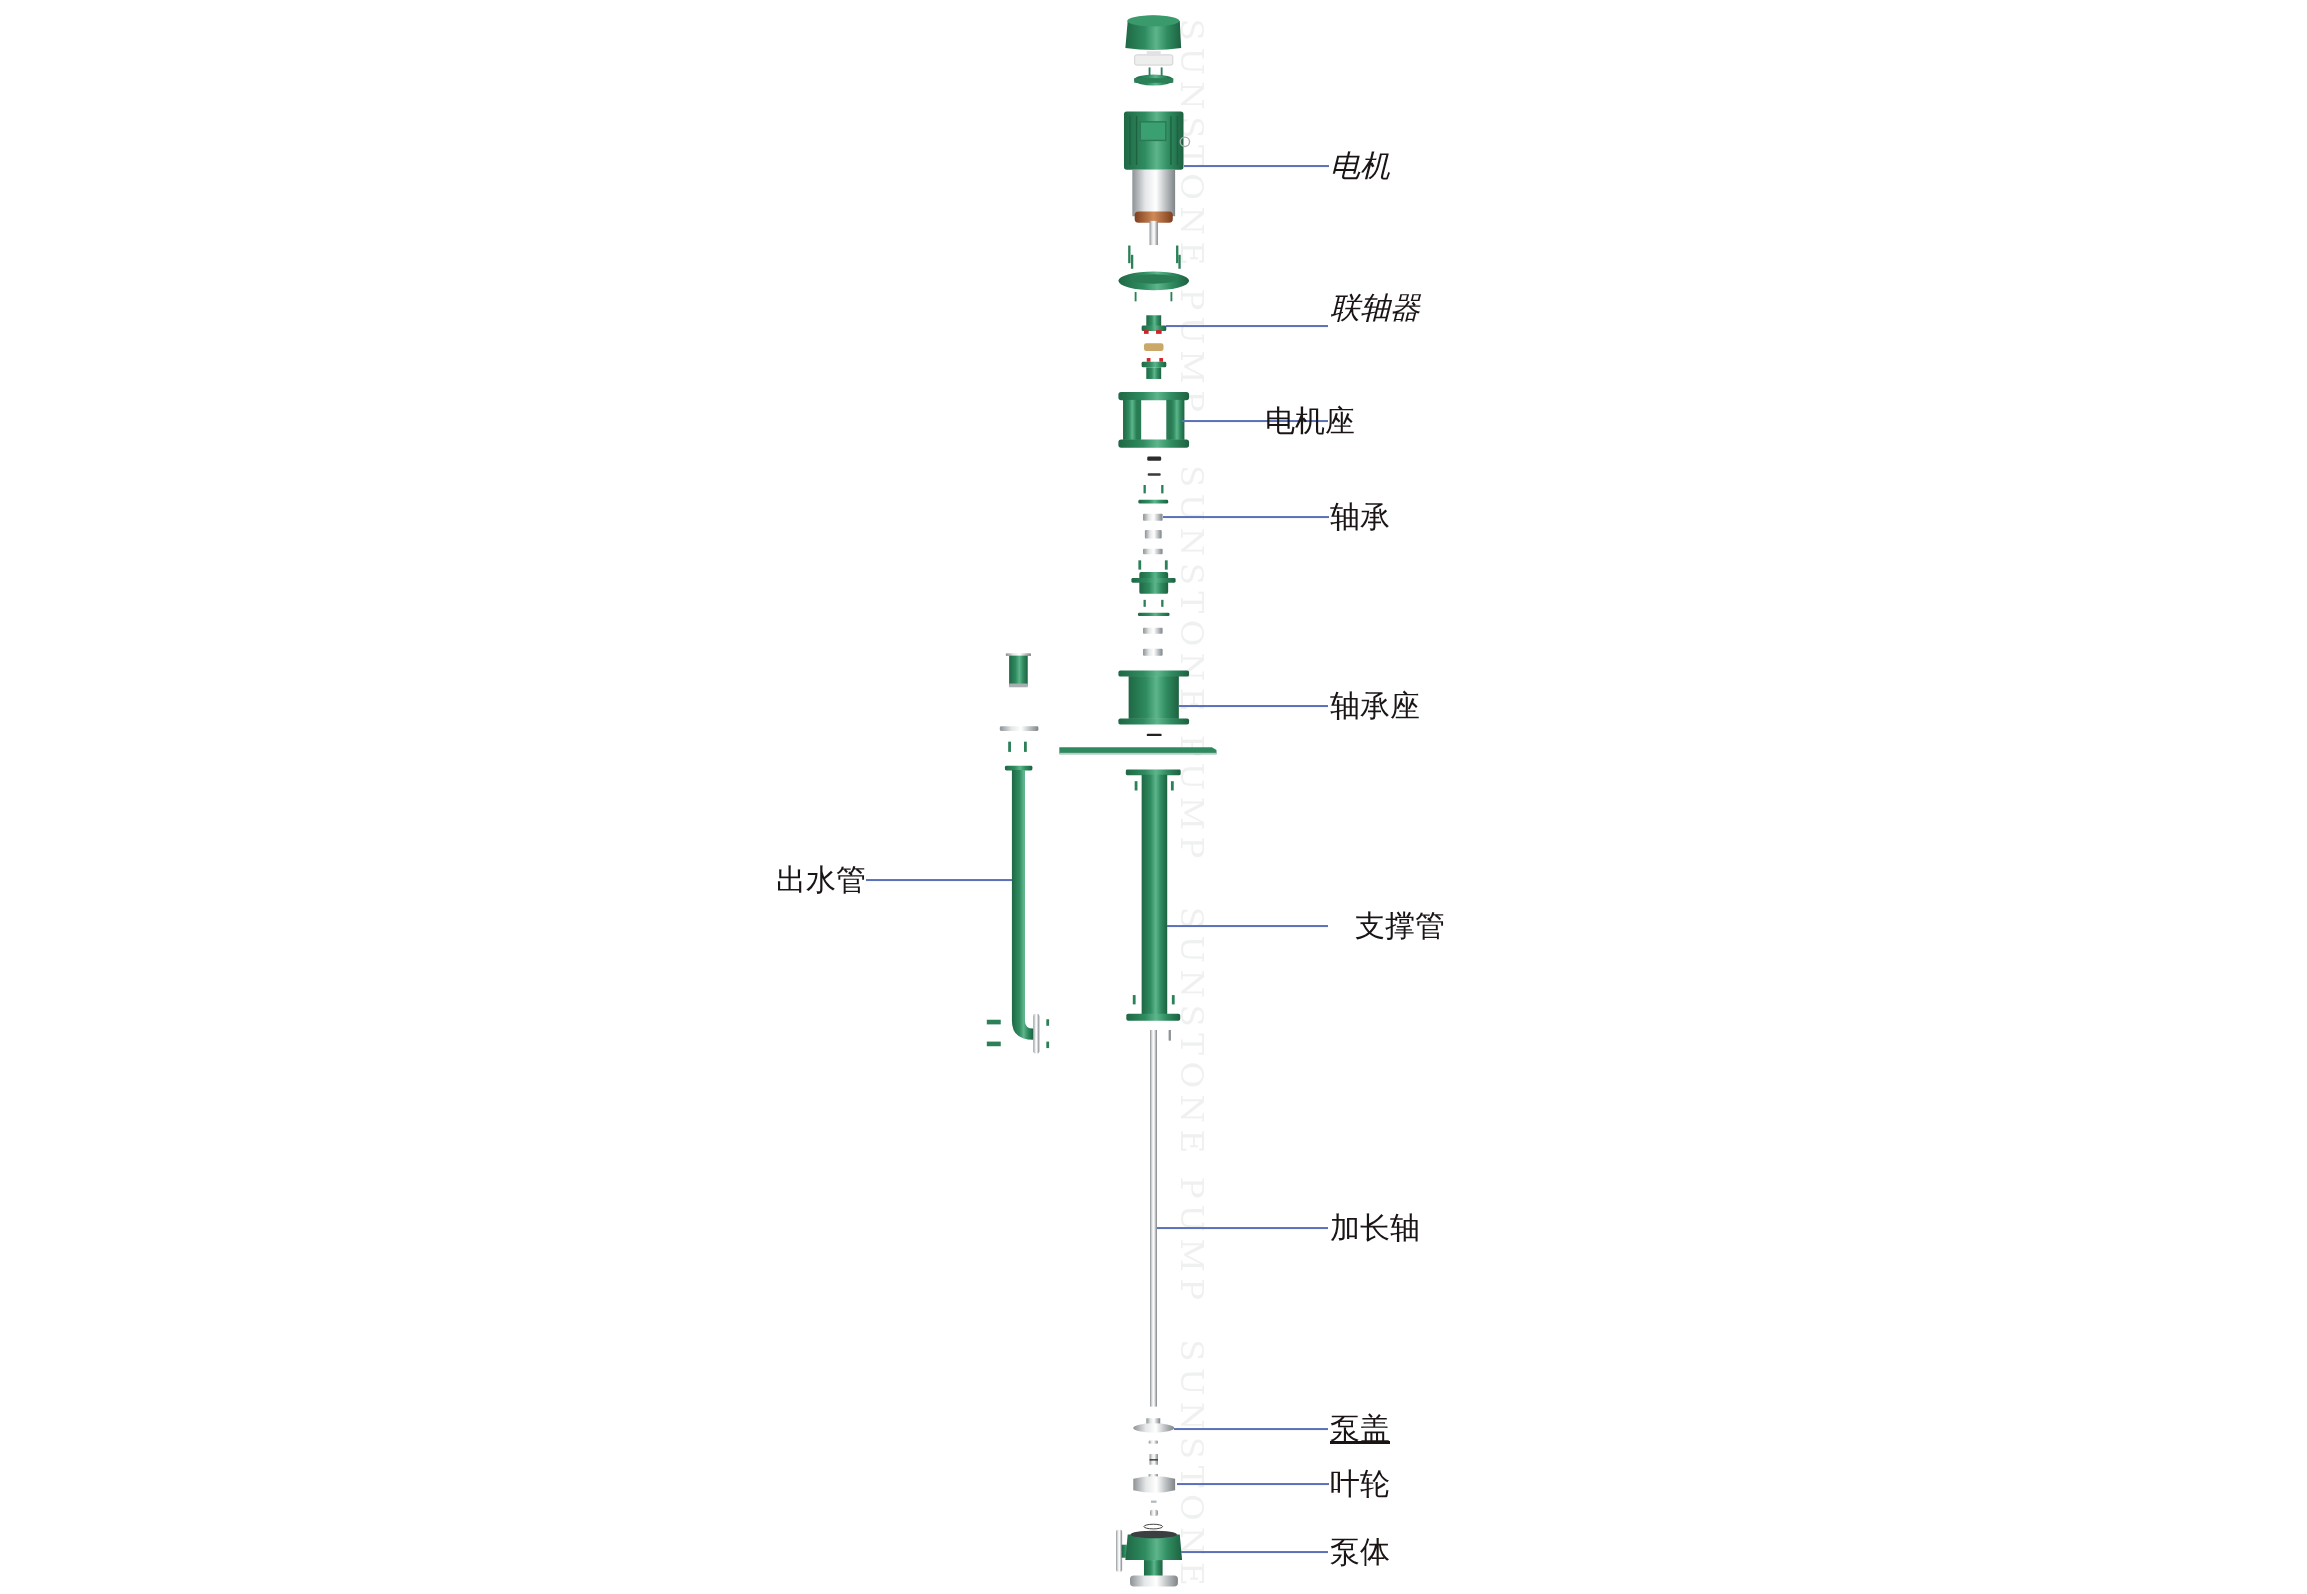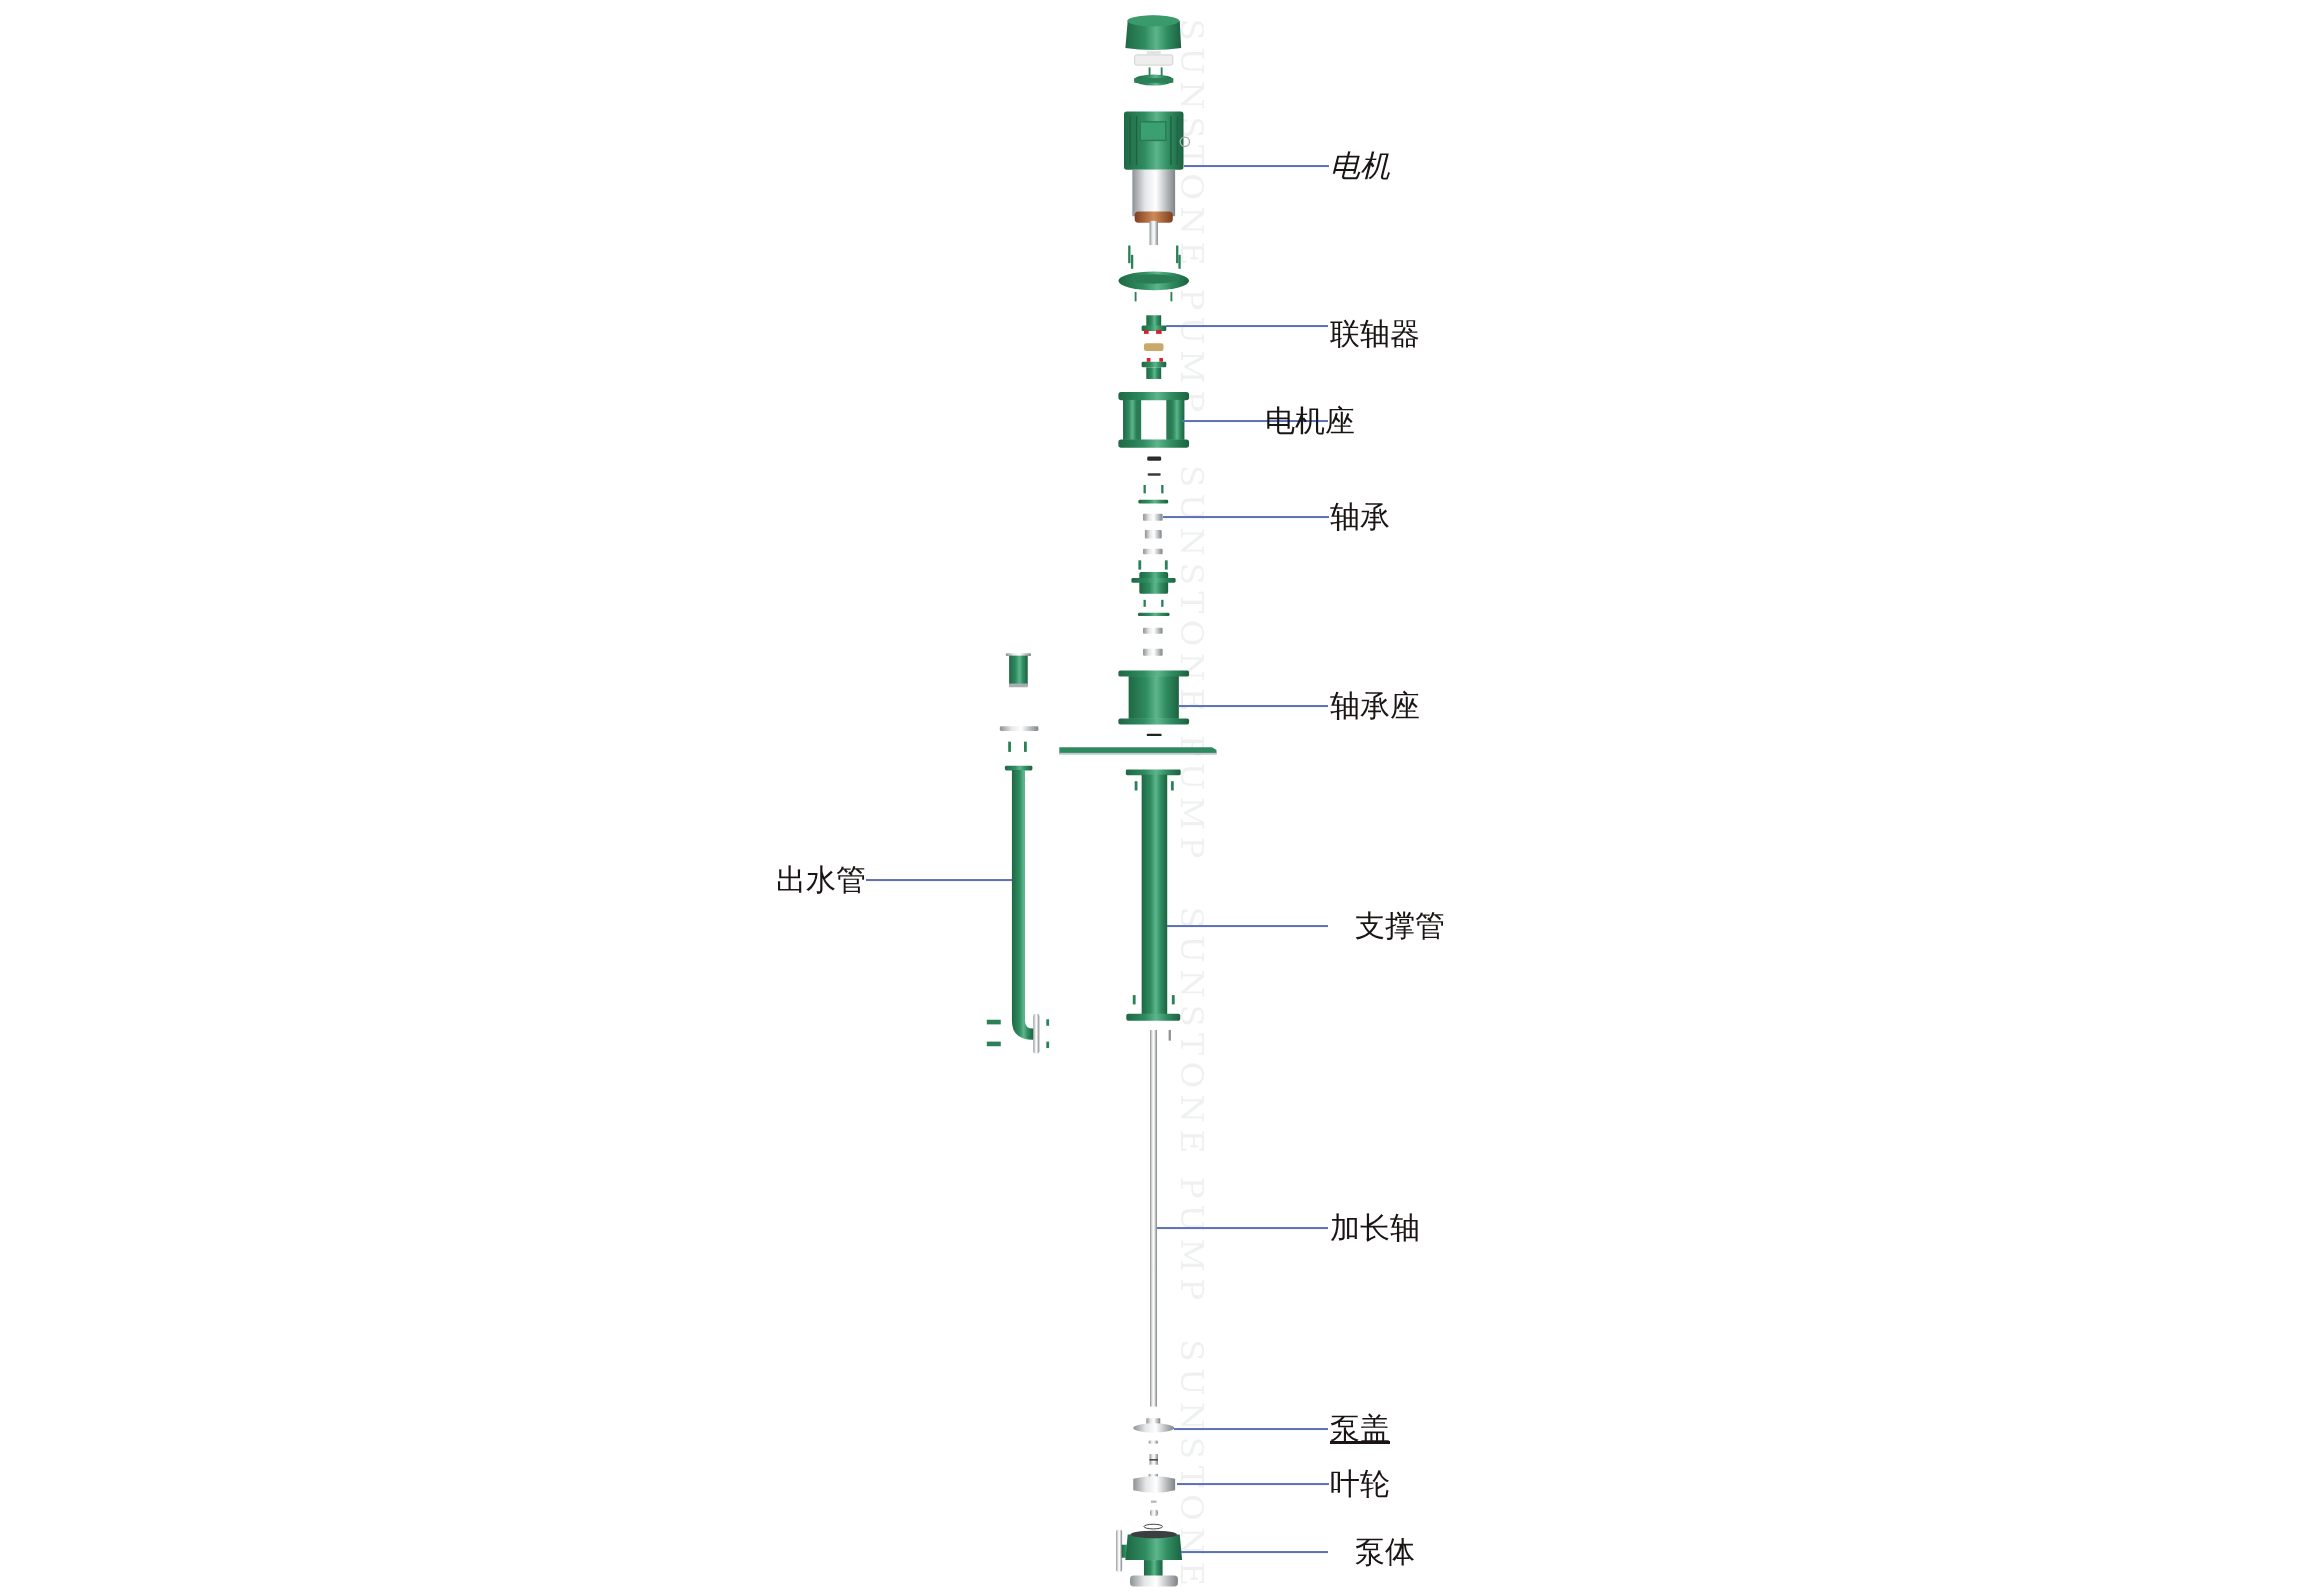--- a/index.html
+++ b/index.html
@@ -196,21 +196,21 @@
     <rect x="2250" y="2192" width="6" height="14" fill="#2b8058"></rect>
     <rect x="2250" y="2240" width="6" height="14" fill="#2b8058"></rect>
   </g>
 </svg>
 
 <div>
   <div class="leader" style="left:1184px; top:166px; width:145px;"></div>
   <div class="label" style="left:1330px; top:166px;font-style:italic;">电机</div>
 
   <div class="leader" style="left:1166px; top:326px; width:162px;"></div>
-  <div class="label" style="left:1330px; top:334px;">联轴器</div>
+  <div class="label" style="left:1330px; top:308px;font-style:italic;">联轴器</div>
 
   <div class="leader" style="left:1182px; top:421px; width:146px;"></div>
   <div class="label" style="left:1265px; top:421px;">电机座</div>
 
   <div class="leader" style="left:1163px; top:517px; width:166px;"></div>
   <div class="label" style="left:1330px; top:517px;">轴承</div>
 
   <div class="leader" style="left:1179px; top:706px; width:149px;"></div>
   <div class="label" style="left:1330px; top:706px;text-align:center;">轴承座</div>
 
@@ -220,18 +220,18 @@
   <div class="leader" style="left:1157px; top:1228px; width:171px;"></div>
   <div class="label" style="left:1330px; top:1228px;">加长轴</div>
 
   <div class="leader" style="left:1174px; top:1429px; width:154px;"></div>
   <div class="label" style="left:1330px; top:1429px;text-decoration:underline;">泵盖</div>
 
   <div class="leader" style="left:1177px; top:1484px; width:152px;"></div>
   <div class="label" style="left:1330px; top:1484px;">叶轮</div>
 
   <div class="leader" style="left:1181px; top:1552px; width:147px;"></div>
-  <div class="label" style="left:1330px; top:1552px;margin-left:25px;">泵体</div>
+  <div class="label" style="left:1330px; top:1552px;">泵体</div>
 
   <div class="leader" style="left:866px; top:880px; width:146px;"></div>
   <div class="label" style="left:776px; top:880px;">出水管</div>
 </div>
 
 
 </body></html>

